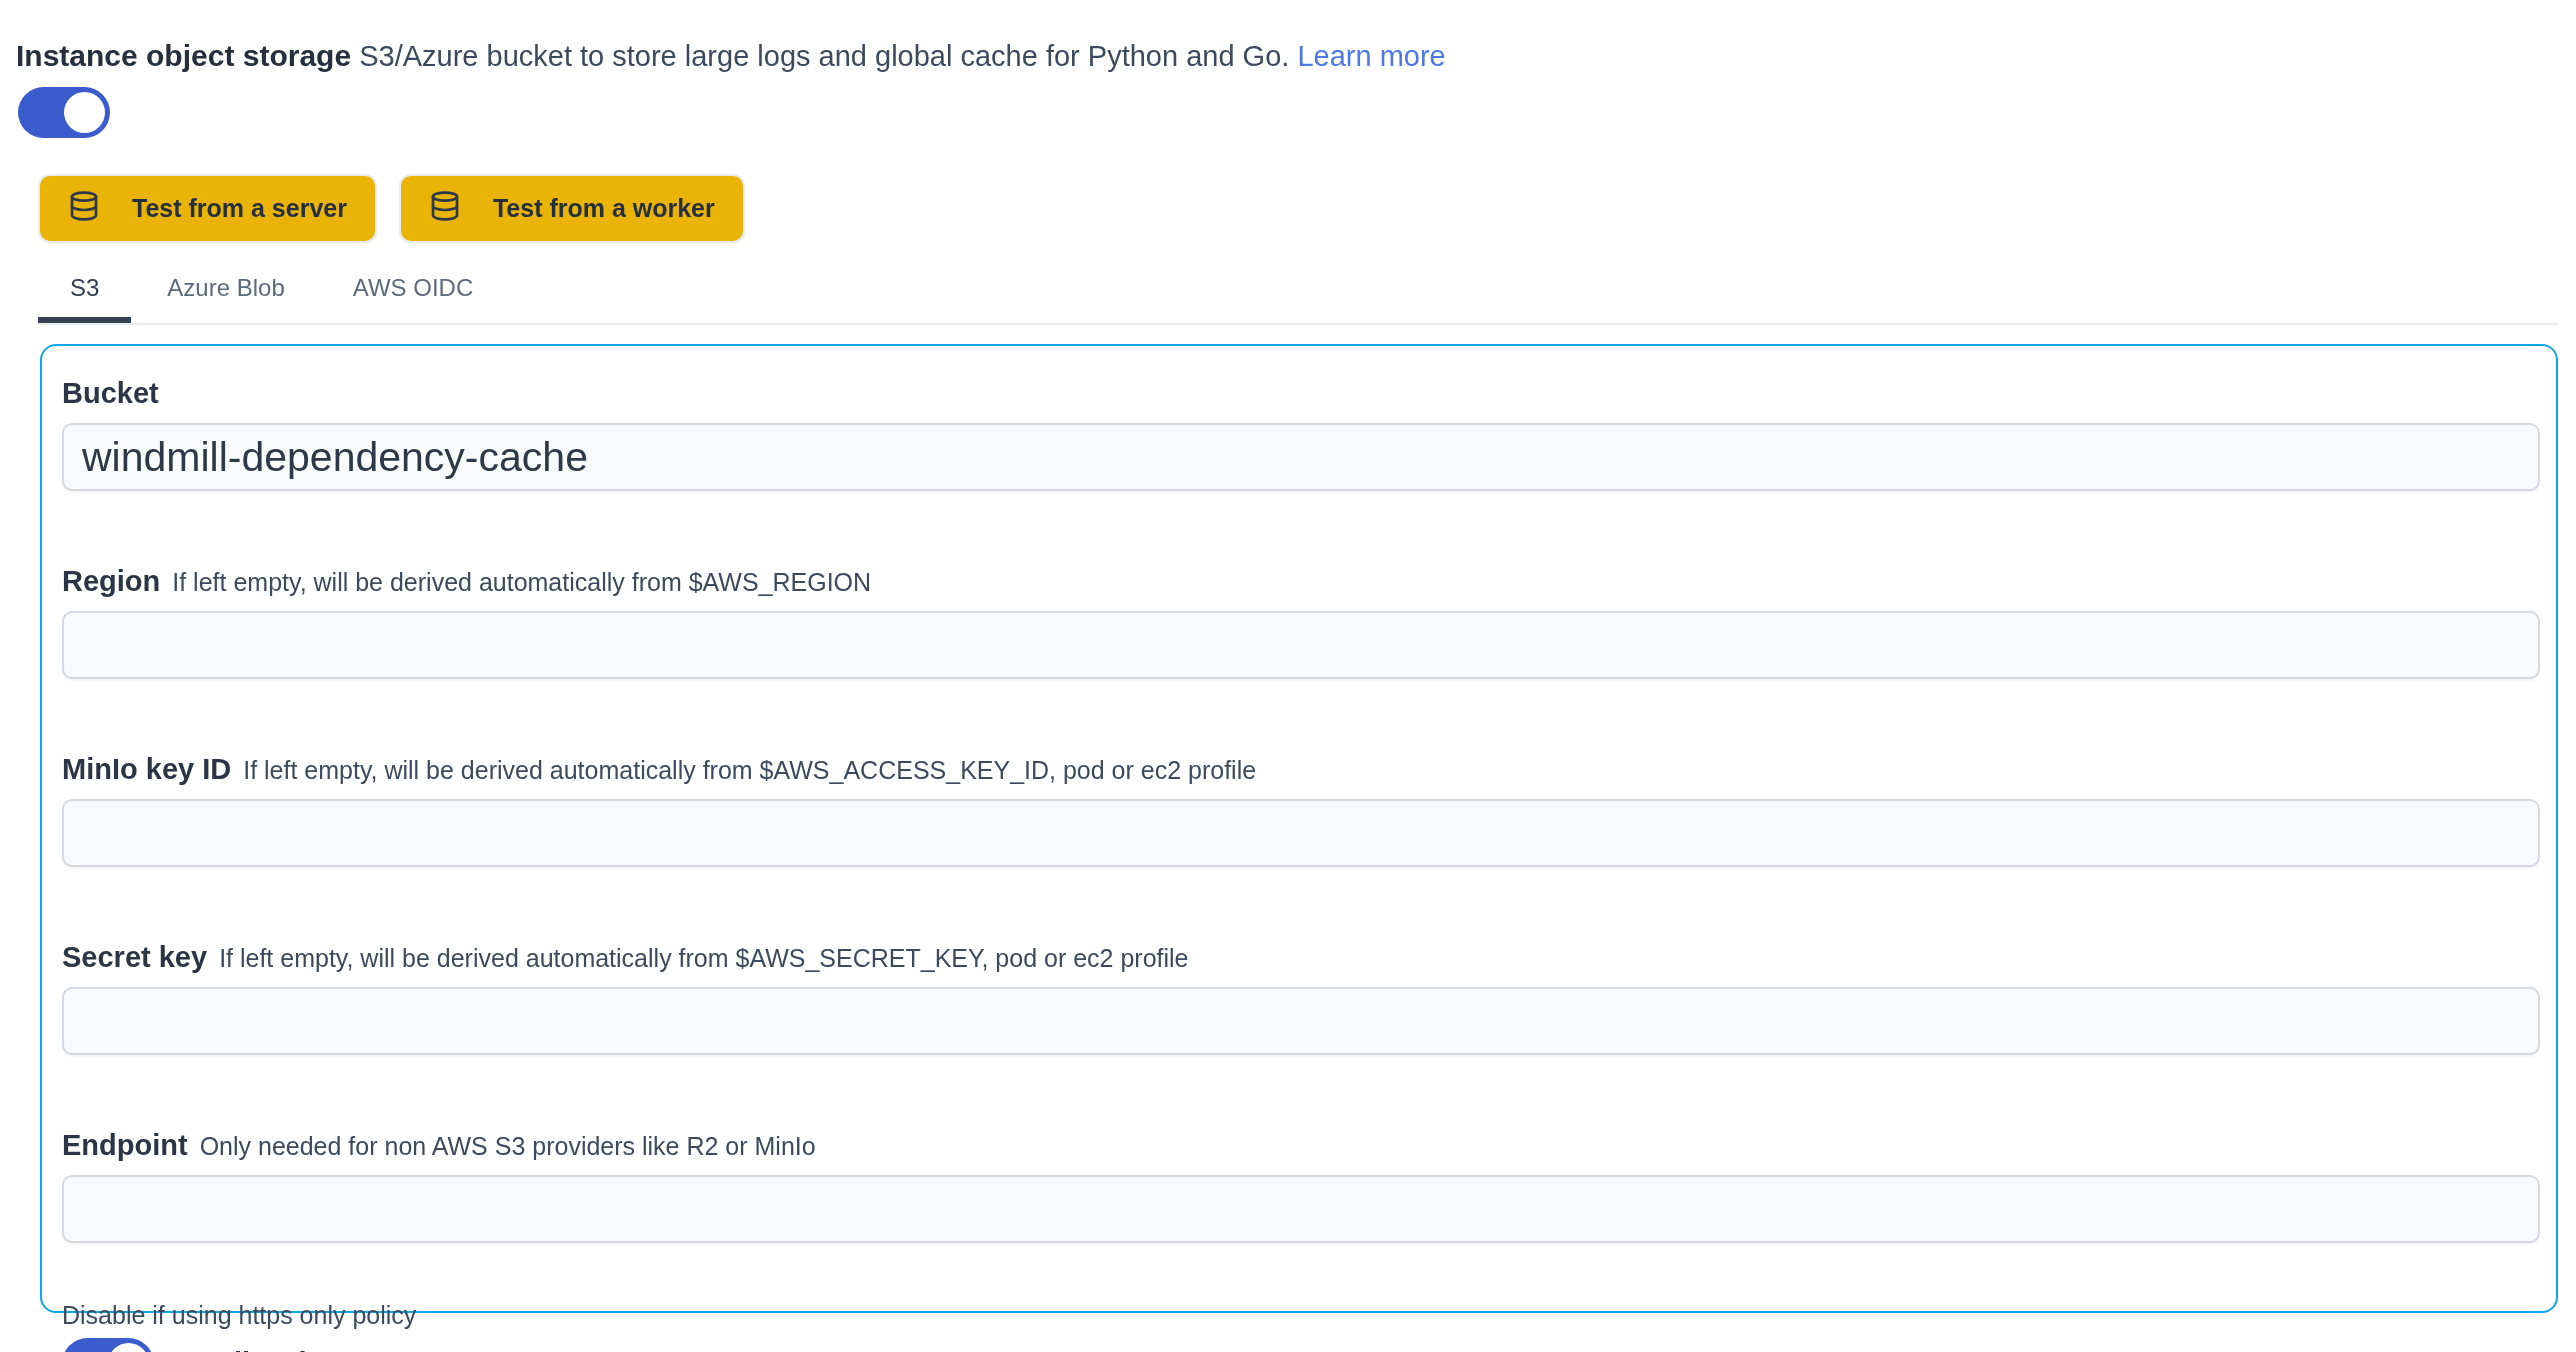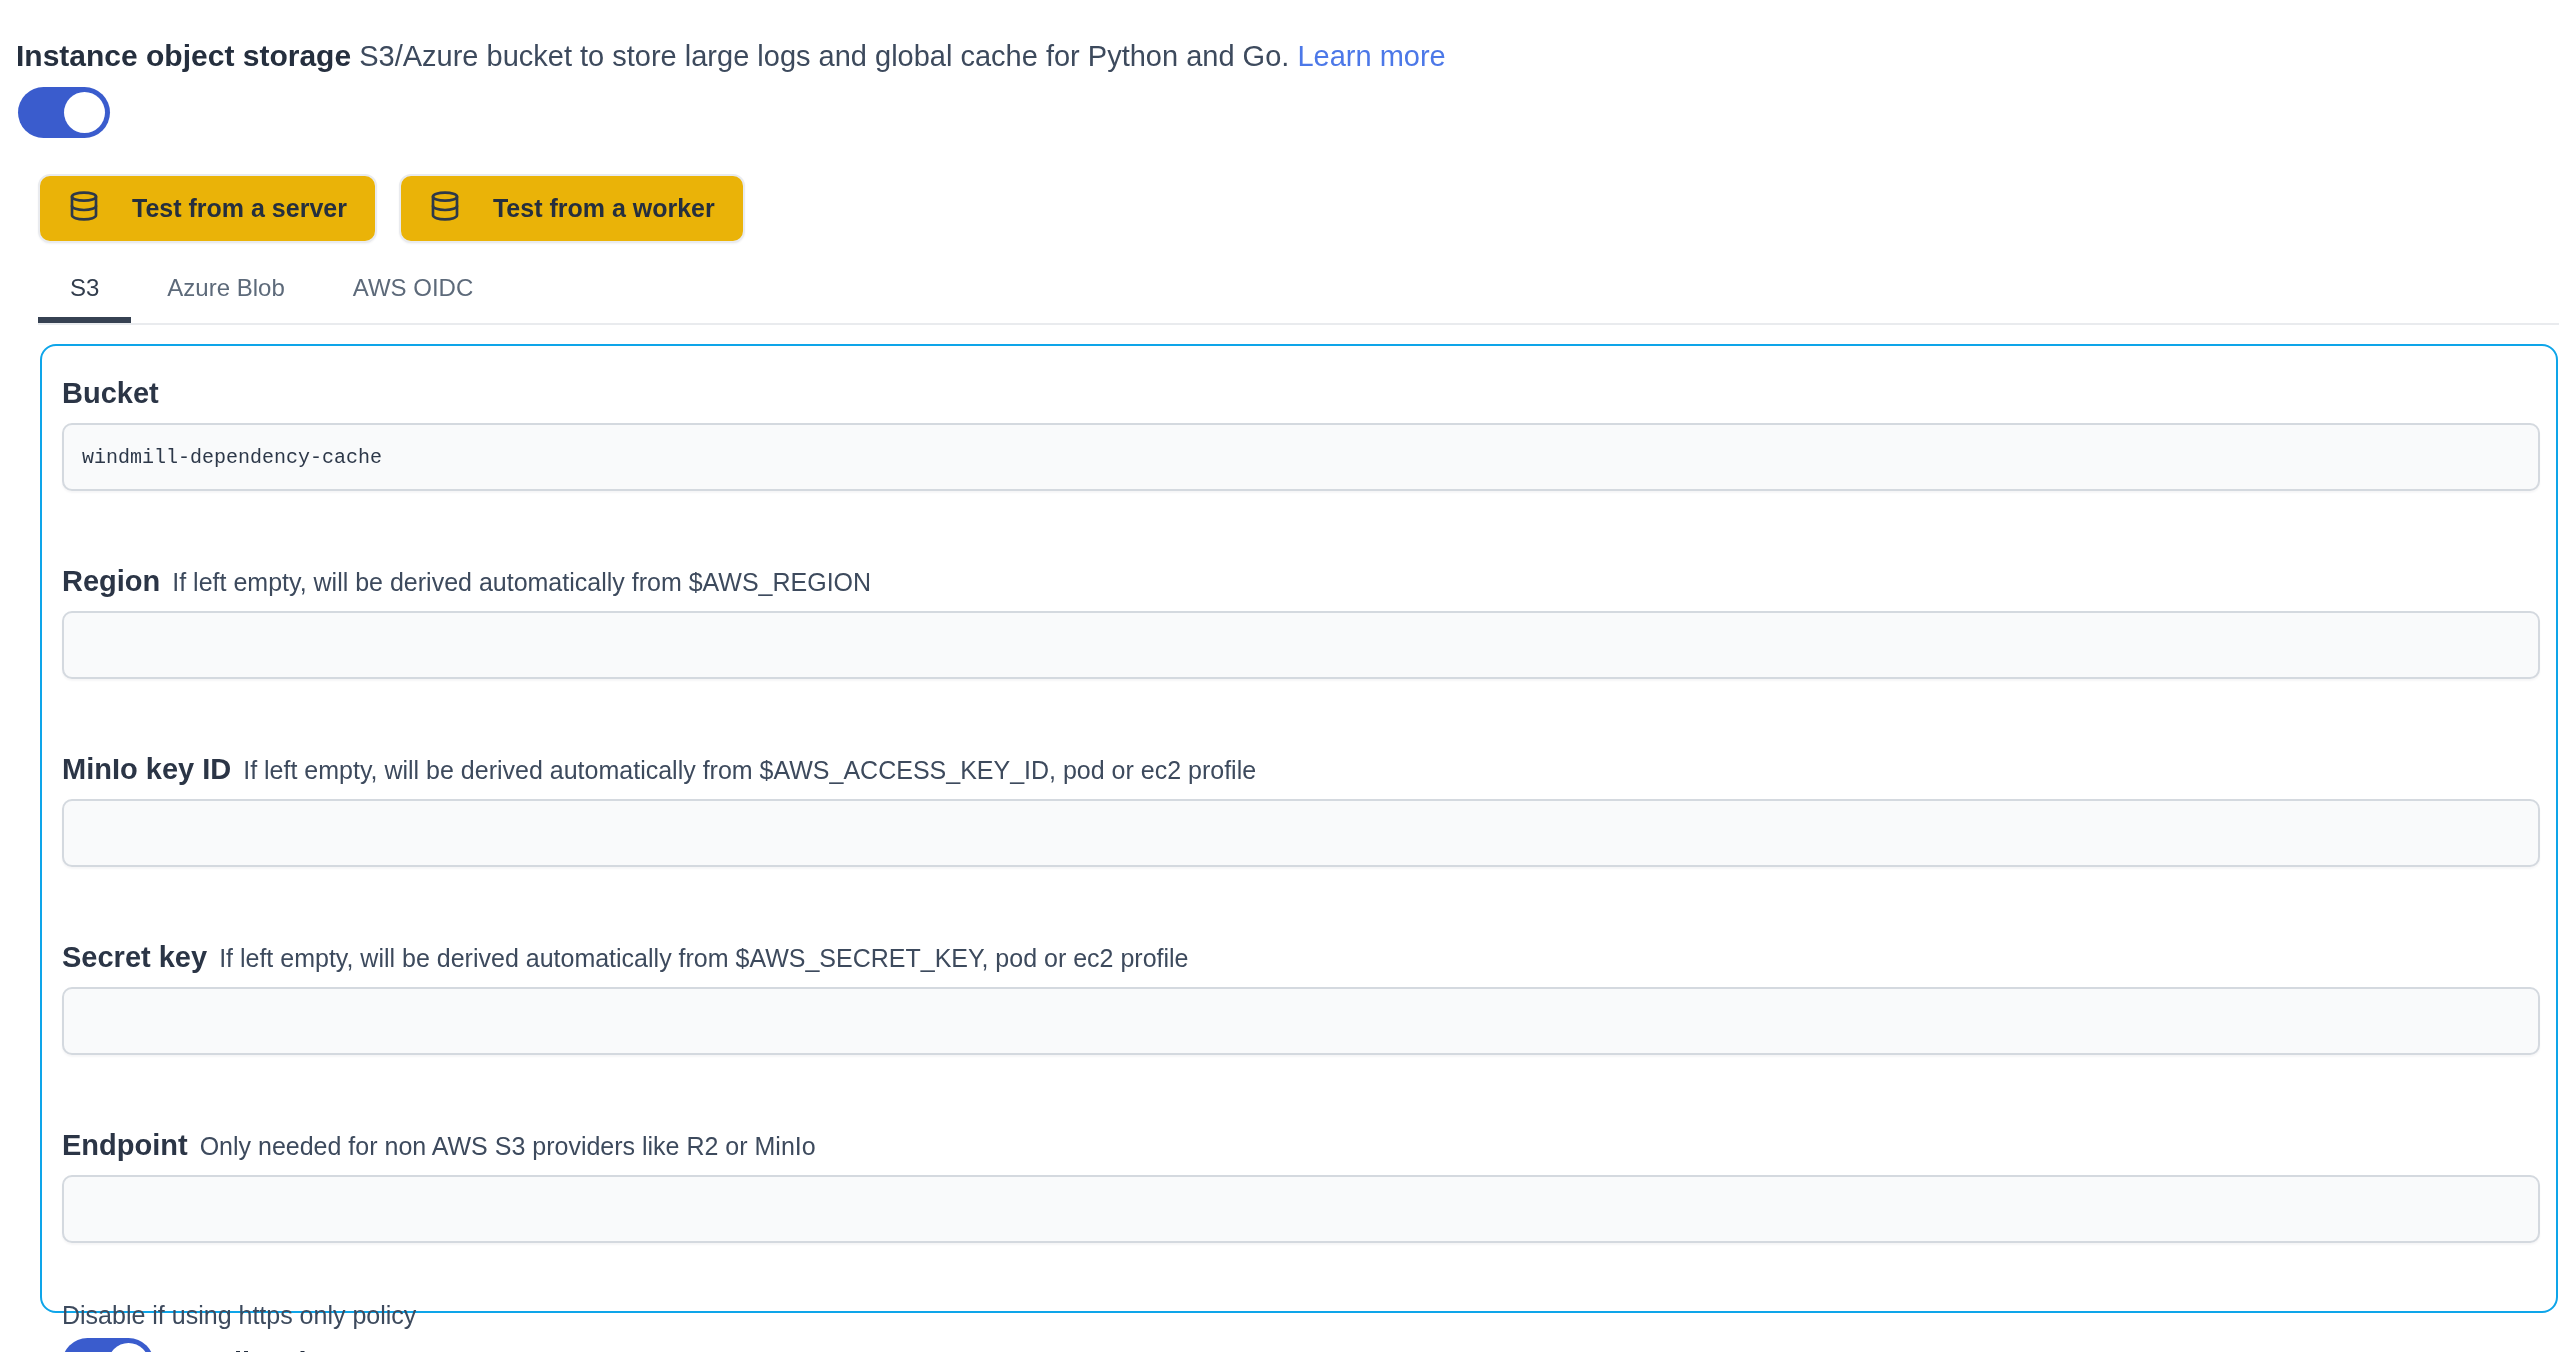--- a/index.html
+++ b/index.html
@@ -132,22 +132,22 @@
   }
   .finput {
     display: block;
     width: 100%;
     height: 68px;
     margin-top: 8px;
     border: 2px solid #d4d9df;
     border-radius: 10px;
     background: #f9fafb;
     padding: 0 18px;
-    font-family: Liberation Mono, monospace;
-    font-size: 20px;
+    font-family: Liberation Sans, sans-serif;
+    font-size: 41px;
     color: #2d3849;
     box-shadow: 0 2px 2px rgba(16, 24, 40, 0.04);
     outline: none;
   }
 
   .https-note {
     margin-top: 57px;
     font-size: 25px;
     line-height: 30px;
     color: #3d4a5d;

